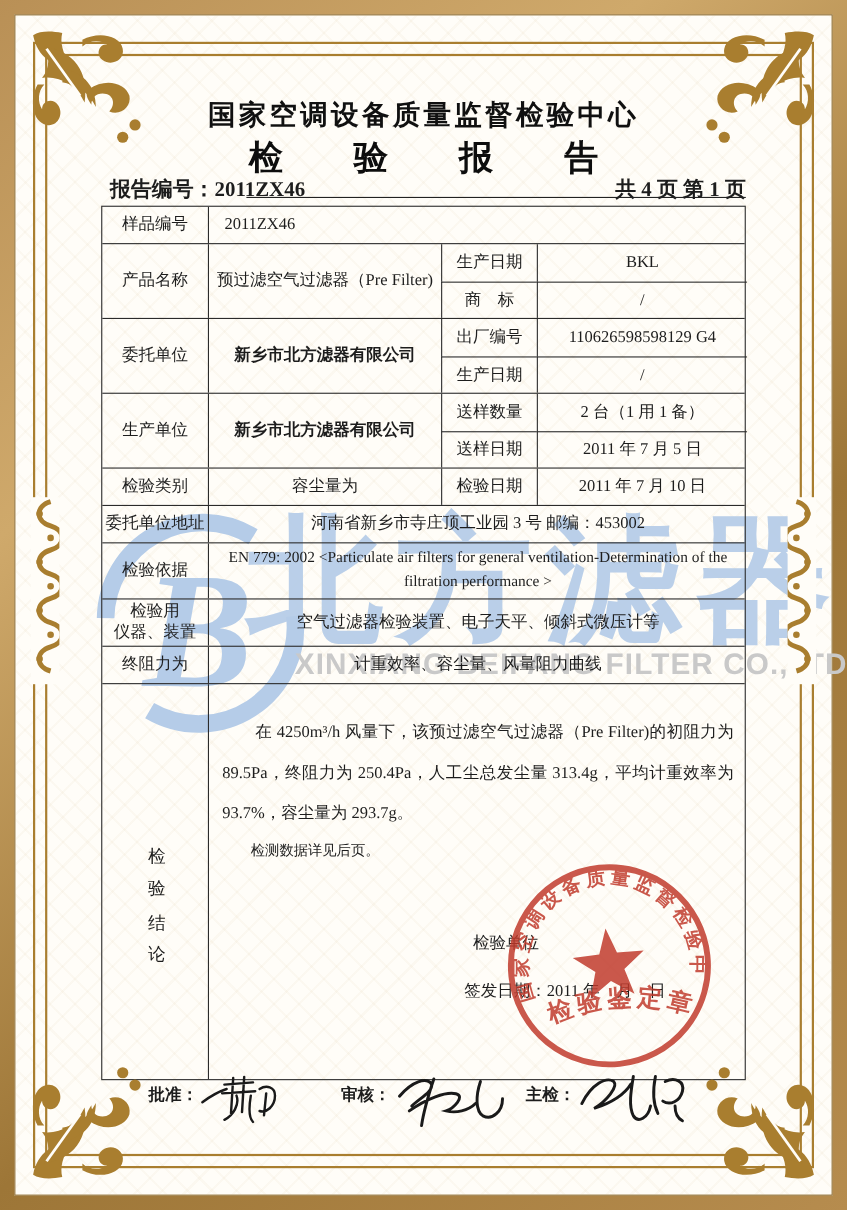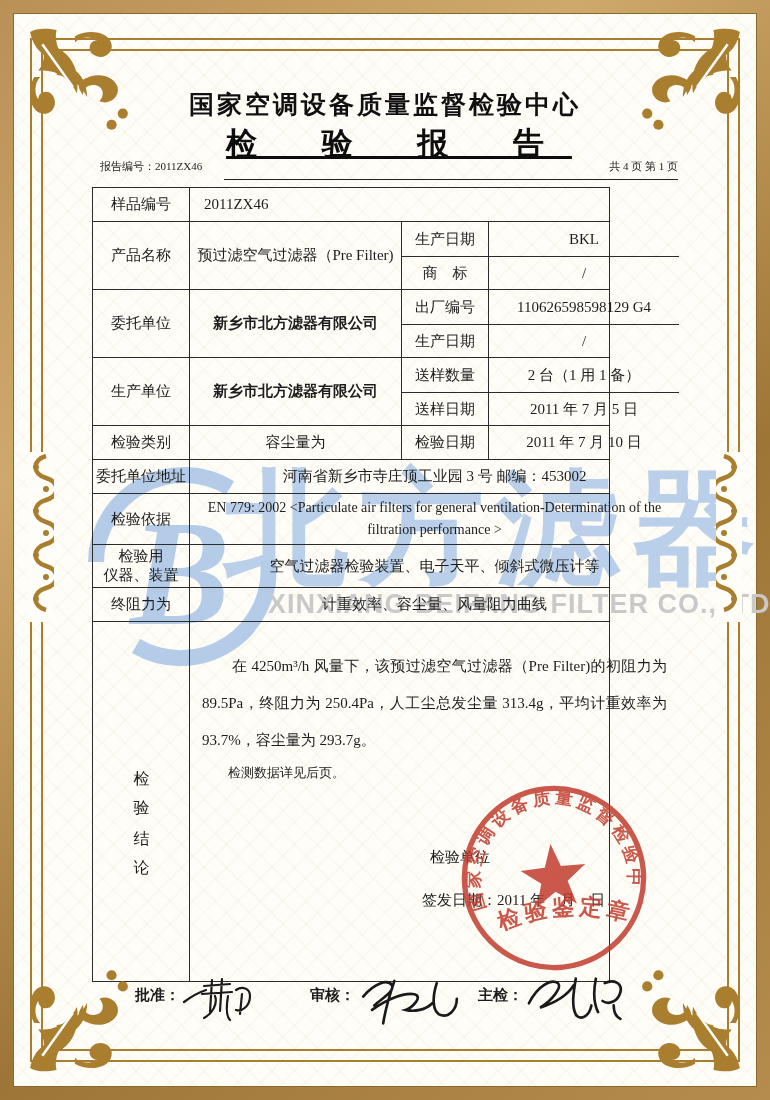--- a/index.html
+++ b/index.html
@@ -22,27 +22,27 @@
   .orn.br{right:24px;bottom:26px;transform:scale(-1,-1);}
   .scroll-strip{position:absolute;width:26px;height:170px;top:452px;background:#fffdf8;z-index:3;}
   .scroll-strip.left{left:28px;}
   .scroll-strip.right{right:28px;transform:scaleX(-1);}
   
   .org-title{position:absolute;top:88px;left:0;right:0;text-align:center;z-index:4;
     font-family:"Liberation Sans","DejaVu Sans",sans-serif;font-weight:bold;
     font-size:25px;letter-spacing:3px;color:#101010;}
   .report-title{position:absolute;top:123px;left:0;right:0;text-align:center;z-index:4;
     font-family:"Liberation Sans","DejaVu Sans",sans-serif;font-weight:bold;
-    font-size:31px;letter-spacing:28px;padding-left:28px;color:#0d0d0d;text-decoration:underline;}
+    font-size:31px;letter-spacing:28px;padding-left:28px;color:#0d0d0d;}
   .header-line{position:absolute;top:159px;left:100px;right:92px;display:flex;
-    justify-content:space-between;align-items:center;font-size:11px;font-weight:400;z-index:4;}
+    justify-content:space-between;align-items:center;font-size:19px;font-weight:700;z-index:4;}
   .header-underline{position:absolute;top:179px;left:224px;width:454px;
     border-bottom:1.7px solid #222;z-index:4;}
   
-  .tbl{position:absolute;left:92px;top:187px;width:518px;z-index:2;
+  .tbl{position:absolute;left:92px;top:187px;width:586px;z-index:2;
     border:1.8px solid #2b2b2b;box-sizing:border-box;font-size:15px;}
   .bandrow{display:grid;grid-template-columns:96px 212px 87px 191px;box-sizing:border-box;}
   .bandrow + .bandrow{border-top:1.6px solid #2b2b2b;}
   .cell{display:flex;align-items:center;justify-content:center;text-align:center;
     box-sizing:border-box;padding:2px 4px;line-height:1.35;}
   .bl1{border-left:1.6px solid #2b2b2b;}
   .bt1{border-top:1.6px solid #2b2b2b;}
   .span2r{grid-row:1/3;}
   .colspanAll{grid-column:2/5;}
   .h33{height:33px;}

